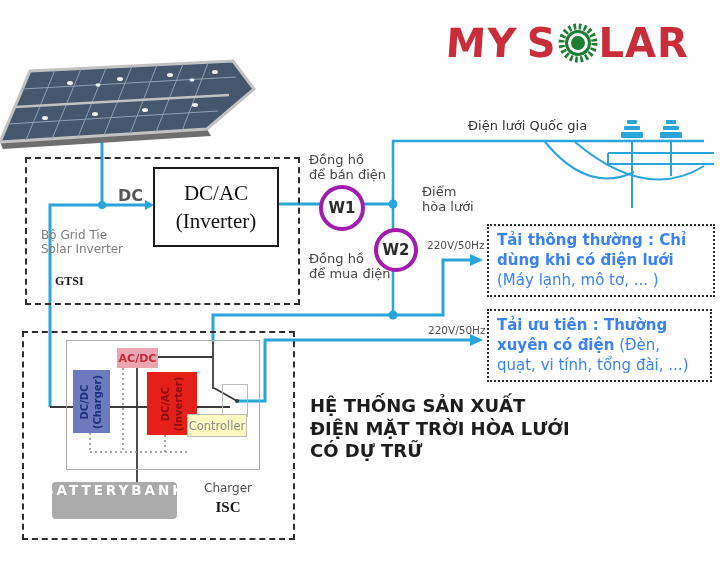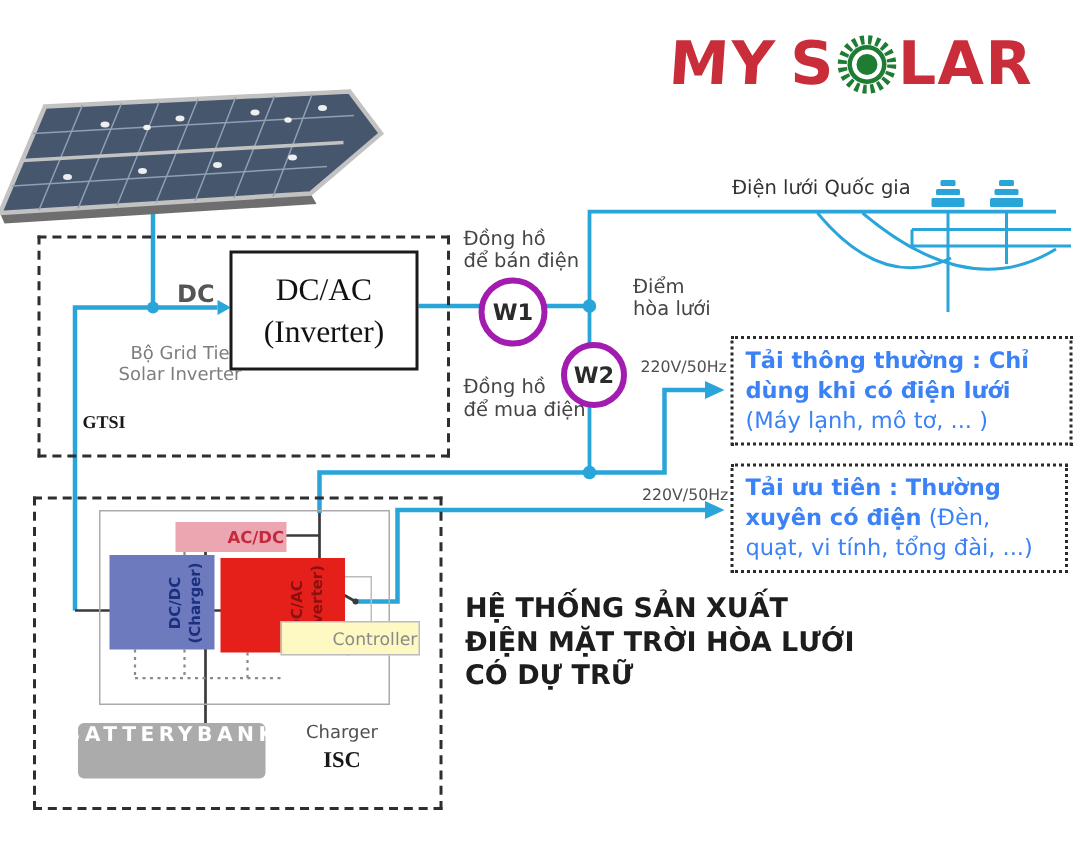--- a/index.html
+++ b/index.html
@@ -38,21 +38,21 @@
   .dc{left:118px;top:186px;font-size:16px;font-weight:bold;color:#555;z-index:3;}
   .abbr{font-family:"Liberation Serif",serif;font-weight:bold;color:#181818;z-index:3;}
 
   
   .loadbox{border:2px dotted #2b2b2b;padding:5px 8px;font-size:15px;color:#3b82f6;line-height:1.32;z-index:3;background:#fff;}
   .load1{left:487px;top:224px;width:208px;}
   .load2{left:487px;top:299px;width:205px;margin-top:10px;}
   .loadbox b{font-weight:bold;}
 
   
-  .comp{display:flex;align-items:center;justify-content:center;z-index:3;font-weight:bold;padding-left:33px;}
+  .comp{display:flex;align-items:center;justify-content:center;z-index:3;font-weight:bold;}
   .acdc{left:117px;top:348px;width:41px;height:20px;background:#eba6b1;color:#c5293b;font-size:11px;}
   .dcdc{left:73px;top:370px;width:37px;height:63px;background:#6d7bbe;color:#1c2f80;font-size:10px;}
   .dcac2{left:147px;top:372px;width:50px;height:63px;background:#e5201b;color:#8c0f12;font-size:10px;}
   .vtext{transform:rotate(-90deg);text-align:center;line-height:1.3;white-space:nowrap;}
   .controller{left:187px;top:414px;width:58px;height:21px;border:1px solid #bcbcbc;background:#fef9c3;
               color:#8a8a8a;font-size:11.5px;font-weight:normal;}
   .switchbox{left:222px;top:384px;width:24px;height:31px;border:1px solid #bcbcbc;z-index:2;}
   .battery{left:52px;top:482px;width:125px;height:37px;background:#ababab;border-radius:4px;color:#fff;
            font-weight:bold;font-size:13.5px;letter-spacing:3px;line-height:1.3;text-align:center;
            display:flex;flex-direction:row;justify-content:center;z-index:3;}
@@ -154,21 +154,21 @@
     <span>S</span>
     <svg class="sun" viewBox="0 0 40 40">
       <circle cx="20" cy="20" r="16.5" fill="none" stroke="#1e7d33" stroke-width="6" stroke-dasharray="2.6,2.6"></circle>
       <circle cx="20" cy="20" r="13" fill="#1e7d33"></circle>
       <circle cx="20" cy="20" r="8.5" fill="none" stroke="#ffffff" stroke-width="3"></circle>
     </svg>
     <span>LAR</span>
   </div>
 
   <div class="abs dashedbox gtsi-box"></div>
-  <div class="abs lbl grey" style="left:65px;top:228px;width:110px;text-align:center;font-size:12px;">
+  <div class="abs lbl grey" style="left:41px;top:228px;width:110px;text-align:left;font-size:12px;">
     <div>Bộ Grid Tie</div>
     <div>Solar Inverter</div>
   </div>
   <div class="abs abbr" style="left:55px;top:274px;width:110px;text-align:left;font-size:12px;">GTSI</div>
 
   <div class="abs inverter">
     <div>DC/AC</div>
     <div>(Inverter)</div>
   </div>
   <div class="abs dc">DC</div>
@@ -180,21 +180,21 @@
     <div>để bán điện</div>
   </div>
   <div class="abs lbl" style="left:309px;top:251px;">
     <div>Đồng hồ</div>
     <div>để mua điện</div>
   </div>
   <div class="abs lbl" style="left:422px;top:184px;">
     <div>Điểm</div>
     <div>hòa lưới</div>
   </div>
-  <div class="abs lbl" style="left:488px;top:118px;color:#333;">Điện lưới Quốc gia</div>
+  <div class="abs lbl" style="left:468px;top:118px;color:#333;">Điện lưới Quốc gia</div>
 
   <div class="abs hz" style="left:427px;top:239px;">220V/50Hz</div>
   <div class="abs hz" style="left:428px;top:324px;">220V/50Hz</div>
 
   <div class="abs loadbox load1">
     <b>Tải thông thường : Chỉ dùng khi có điện lưới</b><span> (Máy lạnh, mô tơ, ... )</span>
   </div>
   <div class="abs loadbox load2">
     <b>Tải ưu tiên : Thường xuyên có điện</b><span> (Đèn, quạt, vi tính, tổng đài, ...)</span>
   </div>

